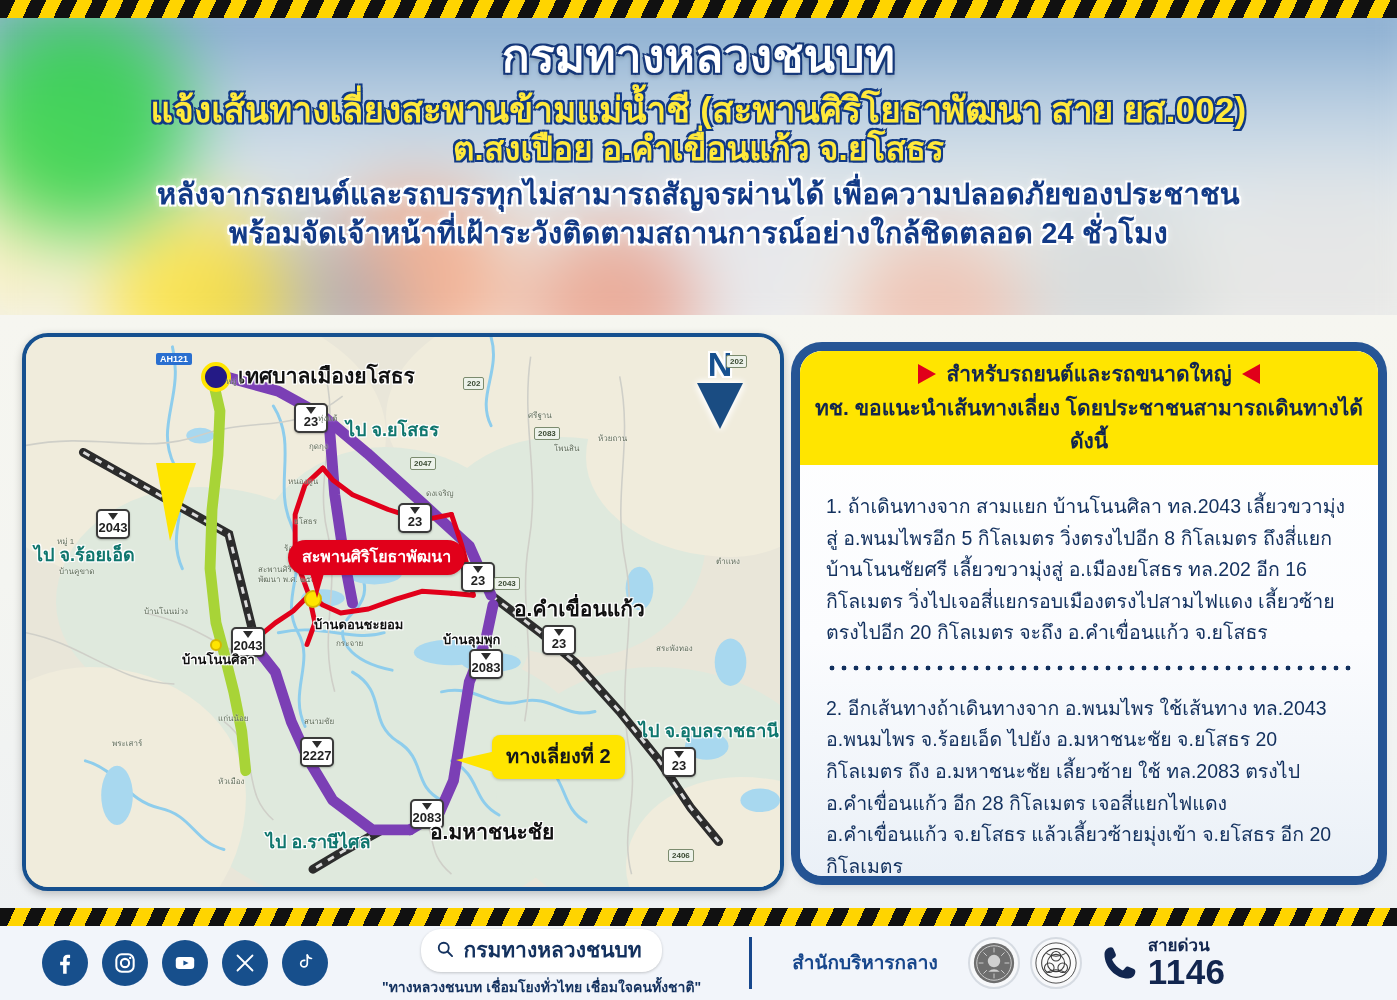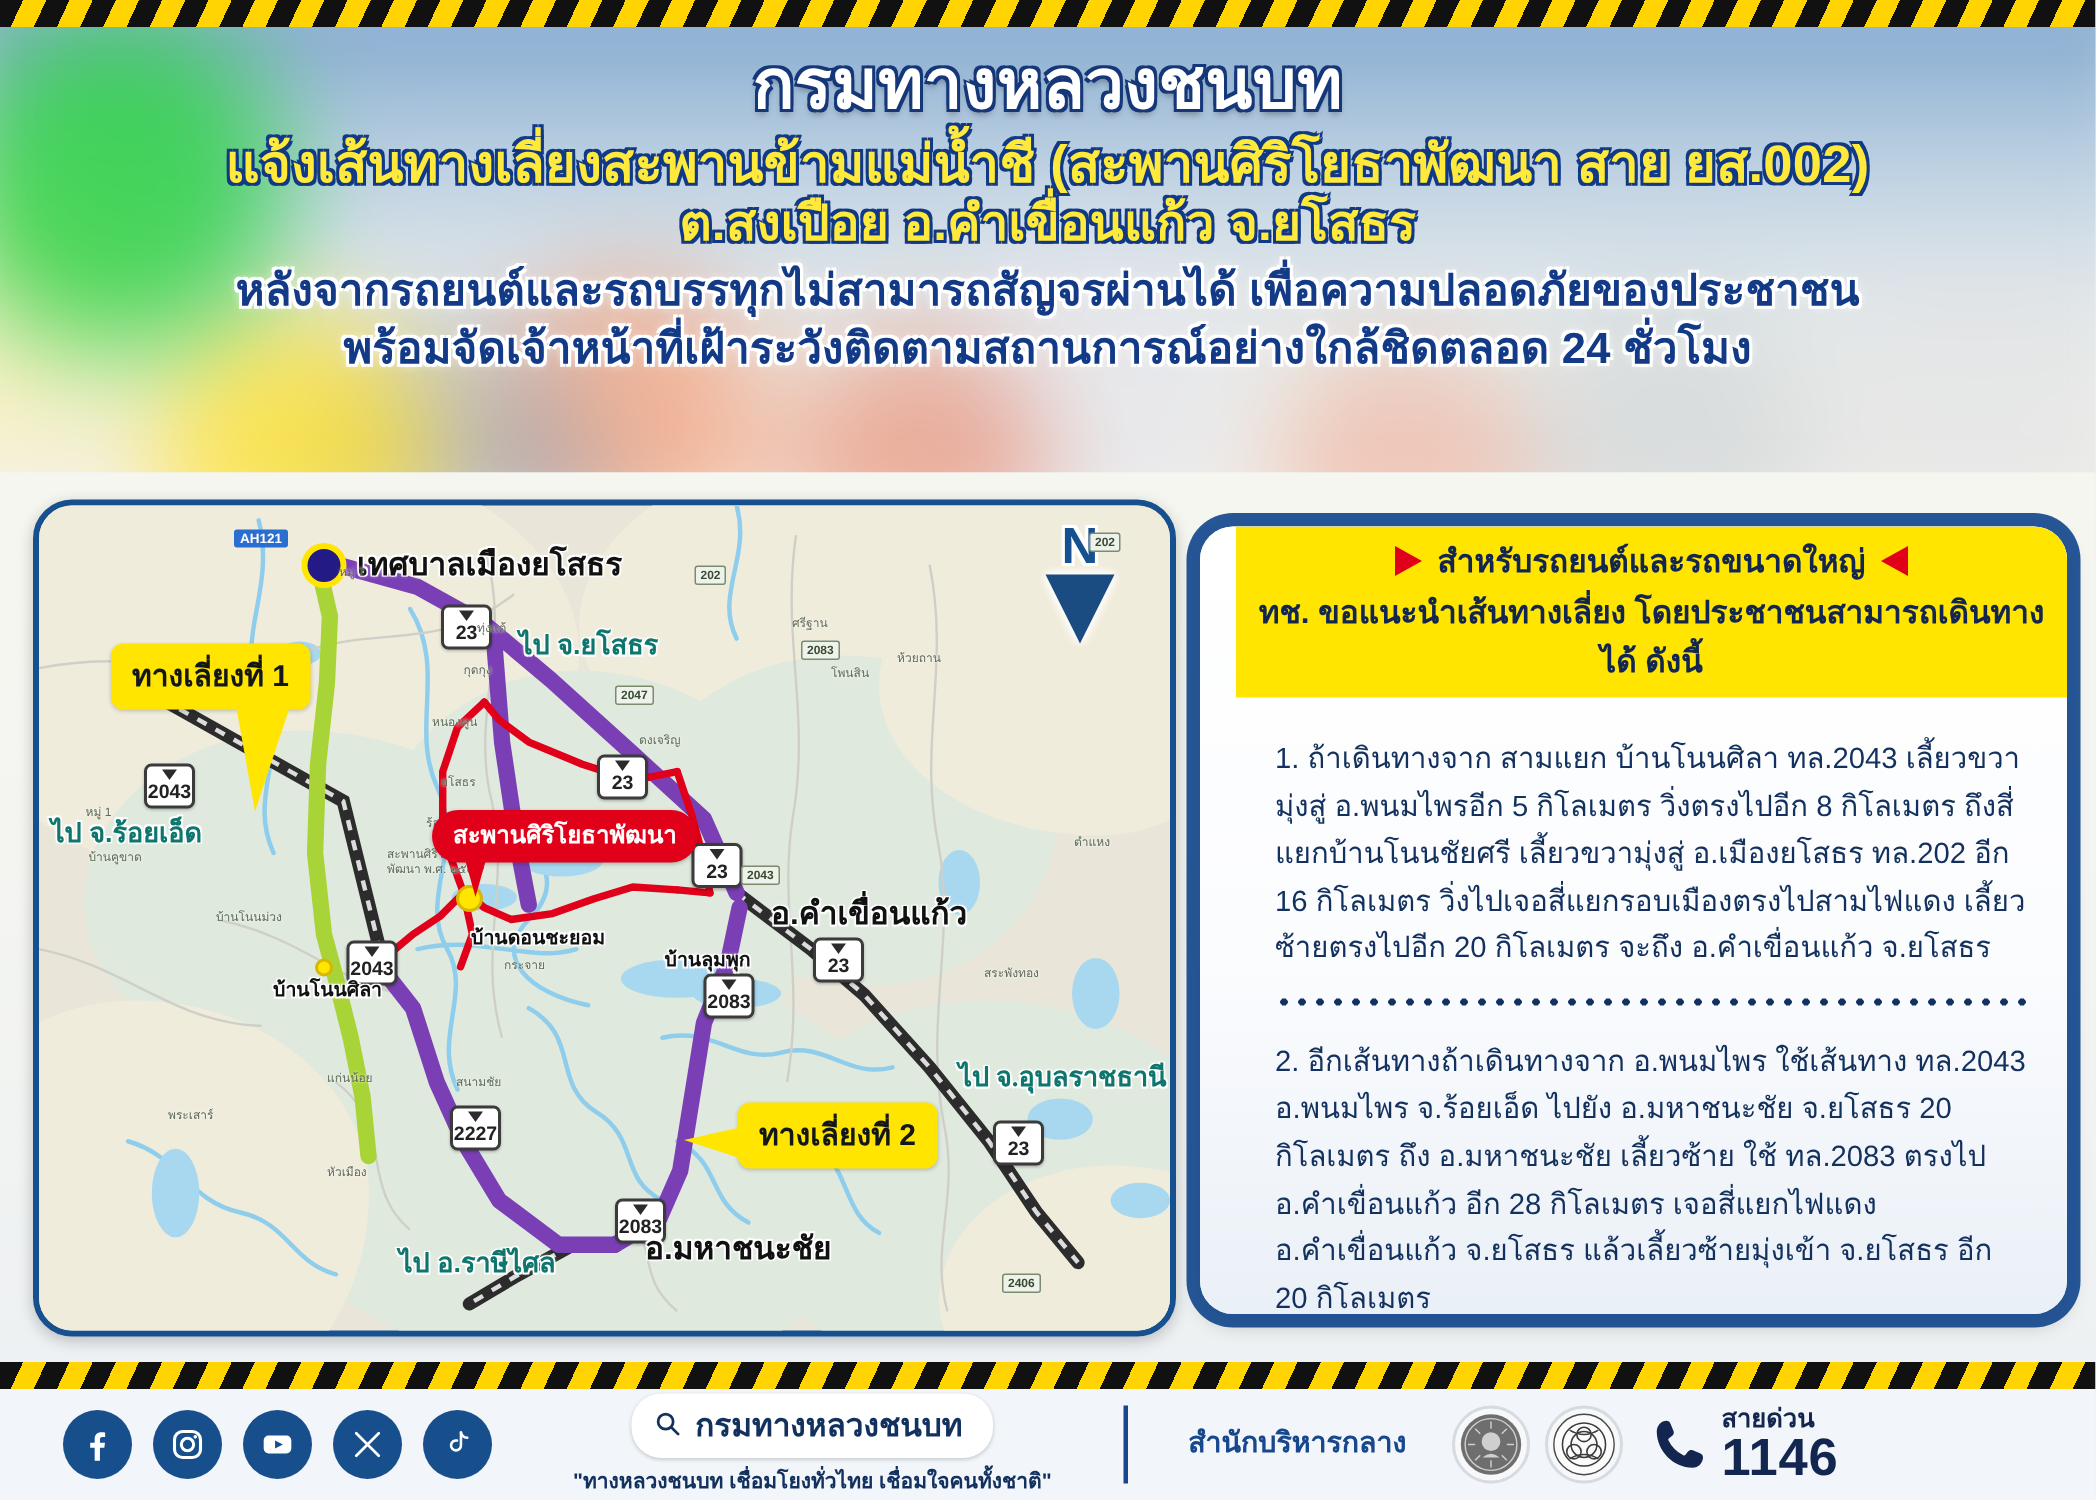--- a/index.html
+++ b/index.html
@@ -162,21 +162,20 @@
     filter: drop-shadow(0 0 3px #fff) drop-shadow(0 0 3px #fff);
     transform: rotate(180deg);
   }
 
   
   #panel {
     position: absolute; left: 800px; top: 36px; width: 578px; height: 525px;
     border-radius: 22px; overflow: hidden;
     background: linear-gradient(180deg, #ffffff 0%, #fbfcfe 55%, #eaf0f7 100%);
     box-shadow: 0 0 0 9px rgba(21,72,141,.92), 0 6px 14px rgba(0,0,0,.25);
-    padding-left: 24px;
   }
   #panel .yhead {
     background: #ffe500; padding: 6px 10px 8px; text-align: center;
   }
   .yhead .l1 {
     font-size: 21px; font-weight: 700; color: #12264f;
     display: flex; align-items: center; justify-content: center; gap: 10px;
   }
   .yhead .l2 { font-size: 21px; font-weight: 700; color: #12264f; margin-top: 1px; }
   .tri-r { width: 0; height: 0; border-top: 10px solid transparent; border-bottom: 10px solid transparent; border-left: 18px solid #e1001a; }
@@ -391,21 +390,21 @@
 
         <div class="placename pn-lg" style="left:212px; top:22px;">เทศบาลเมืองยโสธร</div>
         <div class="placename pn-lg" style="left:488px; top:255px;">อ.คำเขื่อนแก้ว</div>
         <div class="placename pn-lg" style="left:404px; top:478px;">อ.มหาชนะชัย</div>
         <div class="placename pn-sm" style="left:156px; top:312px;">บ้านโนนศิลา</div>
         <div class="placename pn-sm" style="left:288px; top:277px;">บ้านดอนชะยอม</div>
         <div class="placename pn-sm" style="left:417px; top:292px;">บ้านลุมพุก</div>
 
         <div class="pinklabel" style="left:320px; top:78px;">ไป จ.ยโสธร</div>
         <div class="pinklabel" style="left:8px;   top:203px;">ไป จ.ร้อยเอ็ด</div>
-        <div class="pinklabel" style="left:613px; top:366px;font-family:Liberation Serif, serif;">ไป จ.อุบลราชธานี</div>
+        <div class="pinklabel" style="left:613px; top:379px;">ไป จ.อุบลราชธานี</div>
         <div class="pinklabel" style="left:240px; top:490px;">ไป อ.ราษีไศล</div>
 
         <div class="placename pn-tiny" style="left:283px; top:103px;">กุดกุง</div>
         <div class="placename pn-tiny" style="left:262px; top:138px;">หนองคูน</div>
         <div class="placename pn-tiny" style="left:268px; top:178px;">ยโสธร</div>
         <div class="placename pn-tiny" style="left:258px; top:205px;">ร้อยเอ็ด</div>
         <div class="placename pn-tiny" style="left:296px; top:228px;">คำเขื่อนแก้ว</div>
         <div class="placename pn-tiny" style="left:310px; top:300px;">กระจาย</div>
         <div class="placename pn-tiny" style="left:192px; top:438px;">หัวเมือง</div>
         <div class="placename pn-tiny" style="left:86px;  top:400px;">พระเสาร์</div>
@@ -417,23 +416,20 @@
         <div class="placename pn-tiny" style="left:630px; top:305px;">สระพังทอง</div>
         <div class="placename pn-tiny" style="left:690px; top:218px;">ตำแหง</div>
         <div class="placename pn-tiny" style="left:200px; top:38px;">หมู่ 7</div>
         <div class="placename pn-tiny" style="left:31px;  top:198px;">หมู่ 1</div>
         <div class="placename pn-tiny" style="left:292px; top:75px;">ทุ่งแต้</div>
         <div class="placename pn-tiny" style="left:502px; top:72px;">ศรีฐาน</div>
         <div class="placename pn-tiny" style="left:528px; top:105px;">โพนสิน</div>
         <div class="placename pn-tiny" style="left:572px; top:95px;">ห้วยถาน</div>
         <div class="placename pn-tiny" style="left:232px; top:228px; width:70px; white-space:normal; line-height:1.25;">สะพานศิริโยธาพัฒนา พ.ศ. ๒๕๔๙</div>
 
-        <div class="callout-yellow" style="left:48px; top:92px;">
-          <span>ทางเลี่ยงที่ 1</span>
-        </div>
         <div class="tail" style="left:130px; top:126px; border-left:14px solid transparent; border-right:26px solid transparent; border-top:78px solid #ffe500;"></div>
 
         <div class="callout-yellow" style="left:466px; top:398px;">
           <span>ทางเลี่ยงที่ 2</span>
         </div>
         <div class="tail" style="left:430px; top:414px; border-top:9px solid transparent; border-bottom:13px solid transparent; border-right:40px solid #ffe500;"></div>
 
         <div class="callout-red" style="left:262px; top:203px;">
           <span>สะพานศิริโยธาพัฒนา</span>
         </div>

